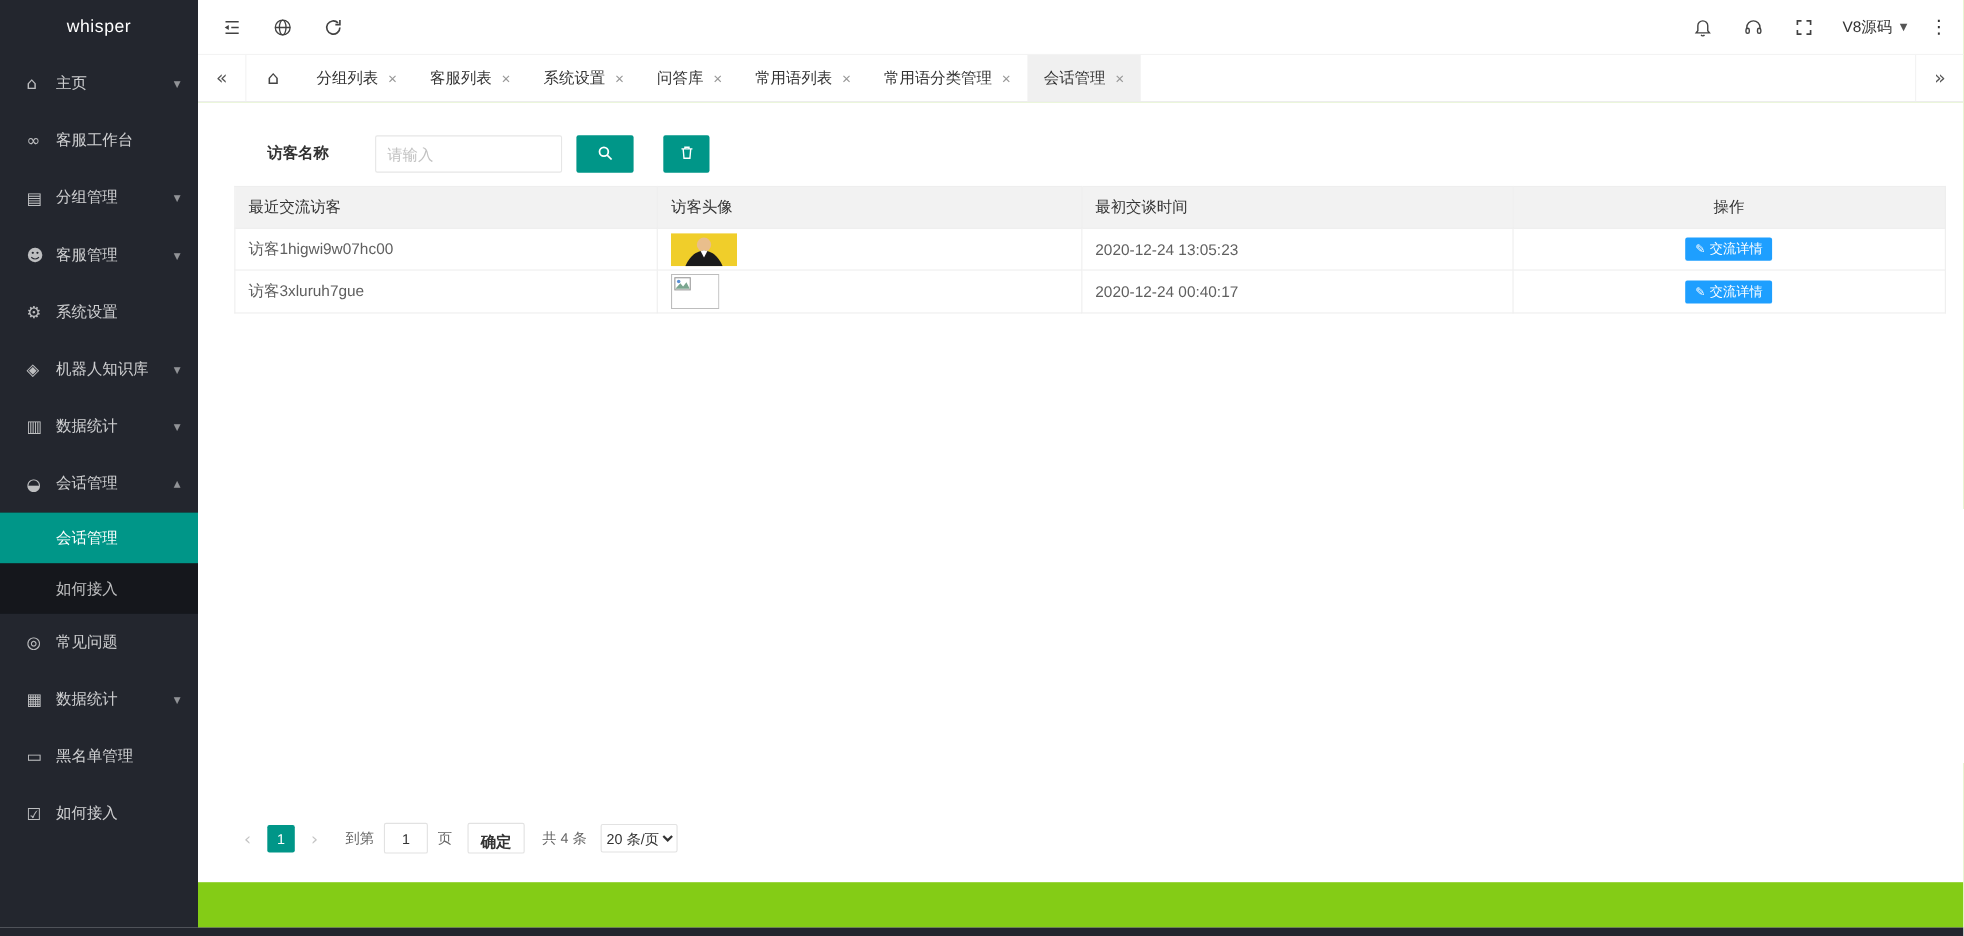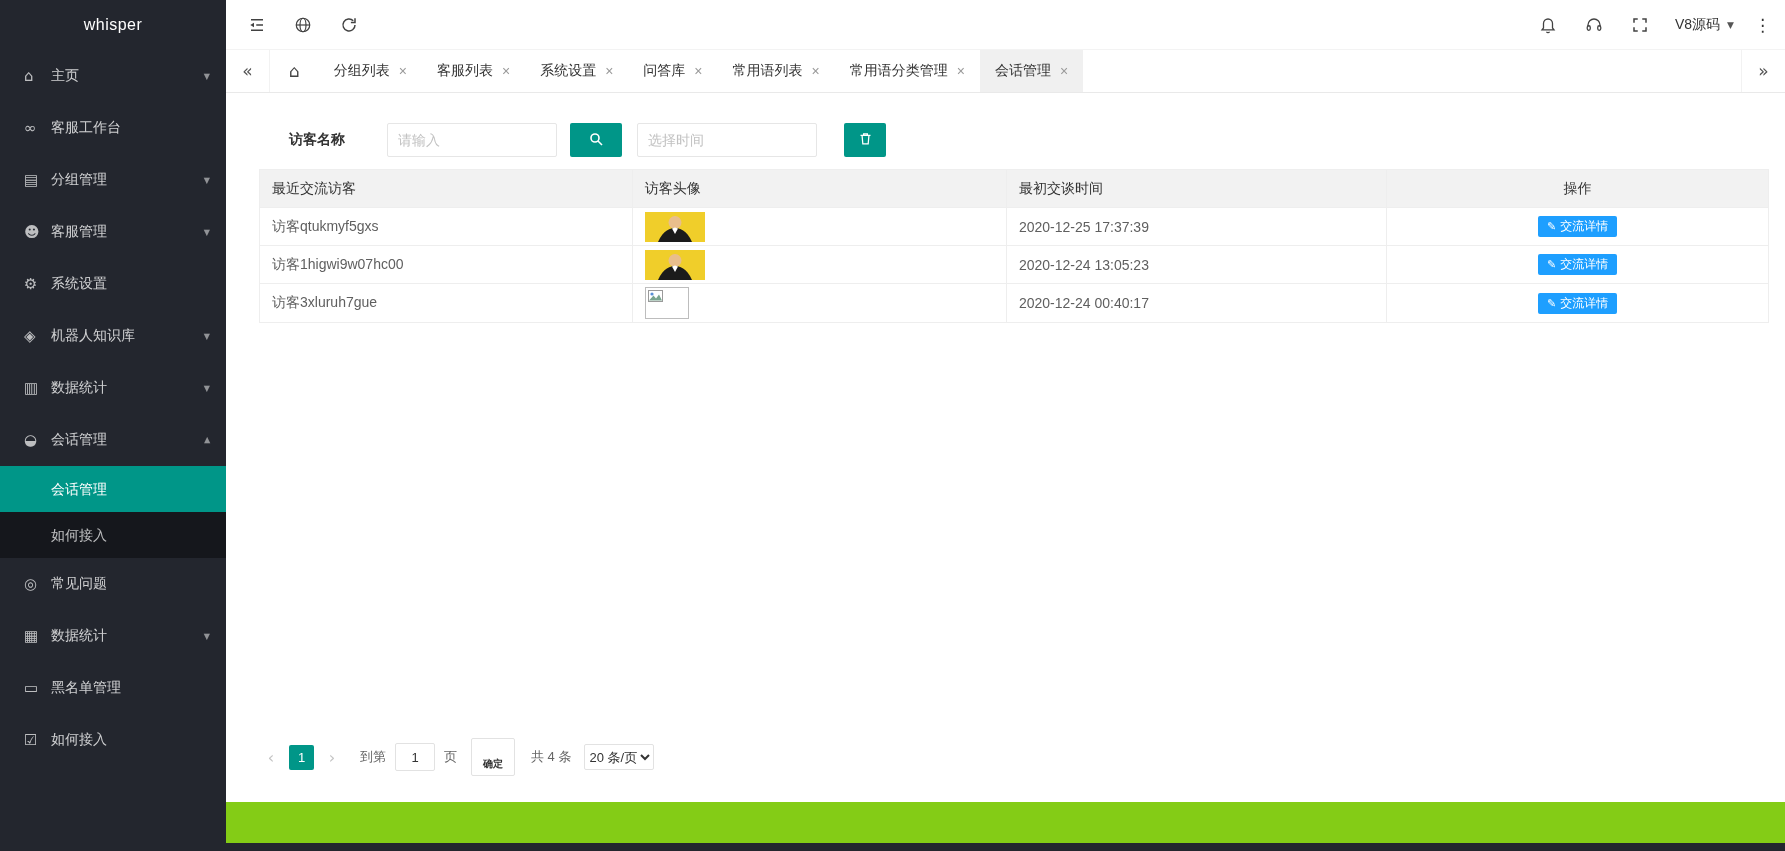--- a/index.html
+++ b/index.html
@@ -1,21 +1,21 @@
 <!DOCTYPE html>
 <html style="--accent: #009688; --blue: #1E9FFF; --sidebar-bg: #23262E;"><head>
 <meta charset="utf-8">
 <style>
   *{box-sizing:border-box;margin:0;padding:0}
   html,body{width:1785px;height:851px;overflow:hidden}
   body{font-family:"Liberation Sans","DejaVu Sans",sans-serif;background:#fff;color:#333}
   .app{display:flex;height:843px}
 
   
-  .sidebar{width:226px;background:var(--sidebar-bg,#23262E);flex-shrink:0;overflow:hidden}
+  .sidebar{width:180px;background:var(--sidebar-bg,#23262E);flex-shrink:0;overflow:hidden}
   .logo{height:50px;line-height:50px;text-align:center;color:#fff;font-size:16px;letter-spacing:.5px}
   .menu-item{height:52px;display:flex;align-items:center;padding:0 16px 0 24px;font-size:14px;
              color:rgba(255,255,255,.78);cursor:pointer}
   .mi-icon{width:27px;font-size:15px;font-family:"DejaVu Sans",sans-serif;color:rgba(255,255,255,.7)}
   .mi-label{flex:1}
   .mi-caret{font-size:8px;color:rgba(255,255,255,.5);font-family:"DejaVu Sans",sans-serif}
   .mi-caret.up{transform:rotate(180deg)}
   .submenu{background:#15171c}
   .submenu-item{height:46px;line-height:46px;padding-left:51px;font-size:14px;color:rgba(255,255,255,.72);cursor:pointer}
   .submenu-item.active{background:var(--accent,#009688);color:#fff}
@@ -72,22 +72,22 @@
 
   .pagination{margin-top:auto;margin-bottom:26px;display:flex;align-items:center;font-size:13px;color:#666}
   .pg-arrow{width:24px;height:26px;display:flex;align-items:center;justify-content:center;color:#c4c4c4;
             font-size:16px;cursor:default;font-family:"DejaVu Sans",sans-serif}
   .pg-num{min-width:25px;height:25px;padding:0 6px;background:var(--accent,#009688);color:#fff;border-radius:2px;
           display:flex;align-items:center;justify-content:center;margin:0 6px;font-size:13px;cursor:pointer}
   .goto-label{margin-left:16px}
   .goto-input{width:40px;height:28px;border:1px solid #e2e2e2;border-radius:2px;text-align:center;
               margin:0 9px;font-size:13px;color:#333;outline:none}
   .page-unit{margin-right:14px}
-  .btn-confirm{height:28px;padding:18px 11px;background:#fff;border:1px solid #e2e2e2;border-radius:2px;
-               font-size:10px;color:#333;font-weight:700;cursor:pointer;margin-right:16px}
+  .btn-confirm{height:28px;padding:8px 11px;background:#fff;border:1px solid #e2e2e2;border-radius:2px;
+               font-size:14px;color:#333;font-weight:700;cursor:pointer;margin-right:16px}
   .total{margin-right:13px}
   .page-size{height:26px;border:1px solid #e2e2e2;border-radius:2px;font-size:13px;color:#333;background:#fff;outline:none}
 
   .bottom-strip{height:8px;background:var(--sidebar-bg,#23262E)}
 </style>
 </head>
 <body>
 
 <div class="app">
 
@@ -251,56 +251,39 @@
         <span class="search-label">访客名称</span>
         <input class="text-input name-input" placeholder="请输入" style="">
         <button class="btn-teal btn-search">
           <span>
             <svg width="16" height="16" viewBox="0 0 24 24" fill="none" stroke="#fff" stroke-width="2.4">
               <circle cx="10.5" cy="10.5" r="6"></circle>
                 <path d="M15 15l6 6"></path>
             </svg>
           </span>
         </button>
-        <input class="text-input date-input" placeholder="选择时间" style="">
         <button class="btn-teal btn-trash">
           <span>
             <svg width="15" height="15" viewBox="0 0 24 24" fill="none" stroke="#fff" stroke-width="2">
               <path d="M4 7h16M9 7V4.5h6V7M6.5 7l1.2 13.5h8.6L17.5 7"></path>
             </svg>
           </span>
         </button>
       </div>
 
       <table>
         <thead>
             <tr id="table-head-row">
               <th>最近交流访客</th>
               <th>访客头像</th>
               <th>最初交谈时间</th>
               <th>操作</th>
             </tr>
           </thead>
         <tbody id="table-body">
-            <tr>
-              <td>访客qtukmyf5gxs</td>
-              <td class="avatar-cell">
-                <svg width="60" height="30" viewBox="0 0 60 30">
-                  <rect width="60" height="30" fill="#F0CE2A"></rect>
-                  <circle cx="30" cy="10.5" r="6.5" fill="#E9BE8C"></circle>
-                  <path d="M13 30 C18 18 26 16 30 16 C34 16 42 18 47 30 Z" fill="#1b1b1b"></path>
-                  <path d="M27 16.5 L30 22 L33 16.5 L30 15.5 Z" fill="#fff"></path>
-                </svg>
-              </td>
-              <td>2020-12-25 17:37:39</td>
-              <td><button class="btn-detail">
-                  <span class="pencil">✎</span>
-                  <span>交流详情</span>
-                </button></td>
-            </tr>
             <tr>
               <td>访客1higwi9w07hc00</td>
               <td class="avatar-cell">
                 <svg width="60" height="30" viewBox="0 0 60 30">
                   <rect width="60" height="30" fill="#F0CE2A"></rect>
                   <circle cx="30" cy="10.5" r="6.5" fill="#E9BE8C"></circle>
                   <path d="M13 30 C18 18 26 16 30 16 C34 16 42 18 47 30 Z" fill="#1b1b1b"></path>
                   <path d="M27 16.5 L30 22 L33 16.5 L30 15.5 Z" fill="#fff"></path>
                 </svg>
               </td>

